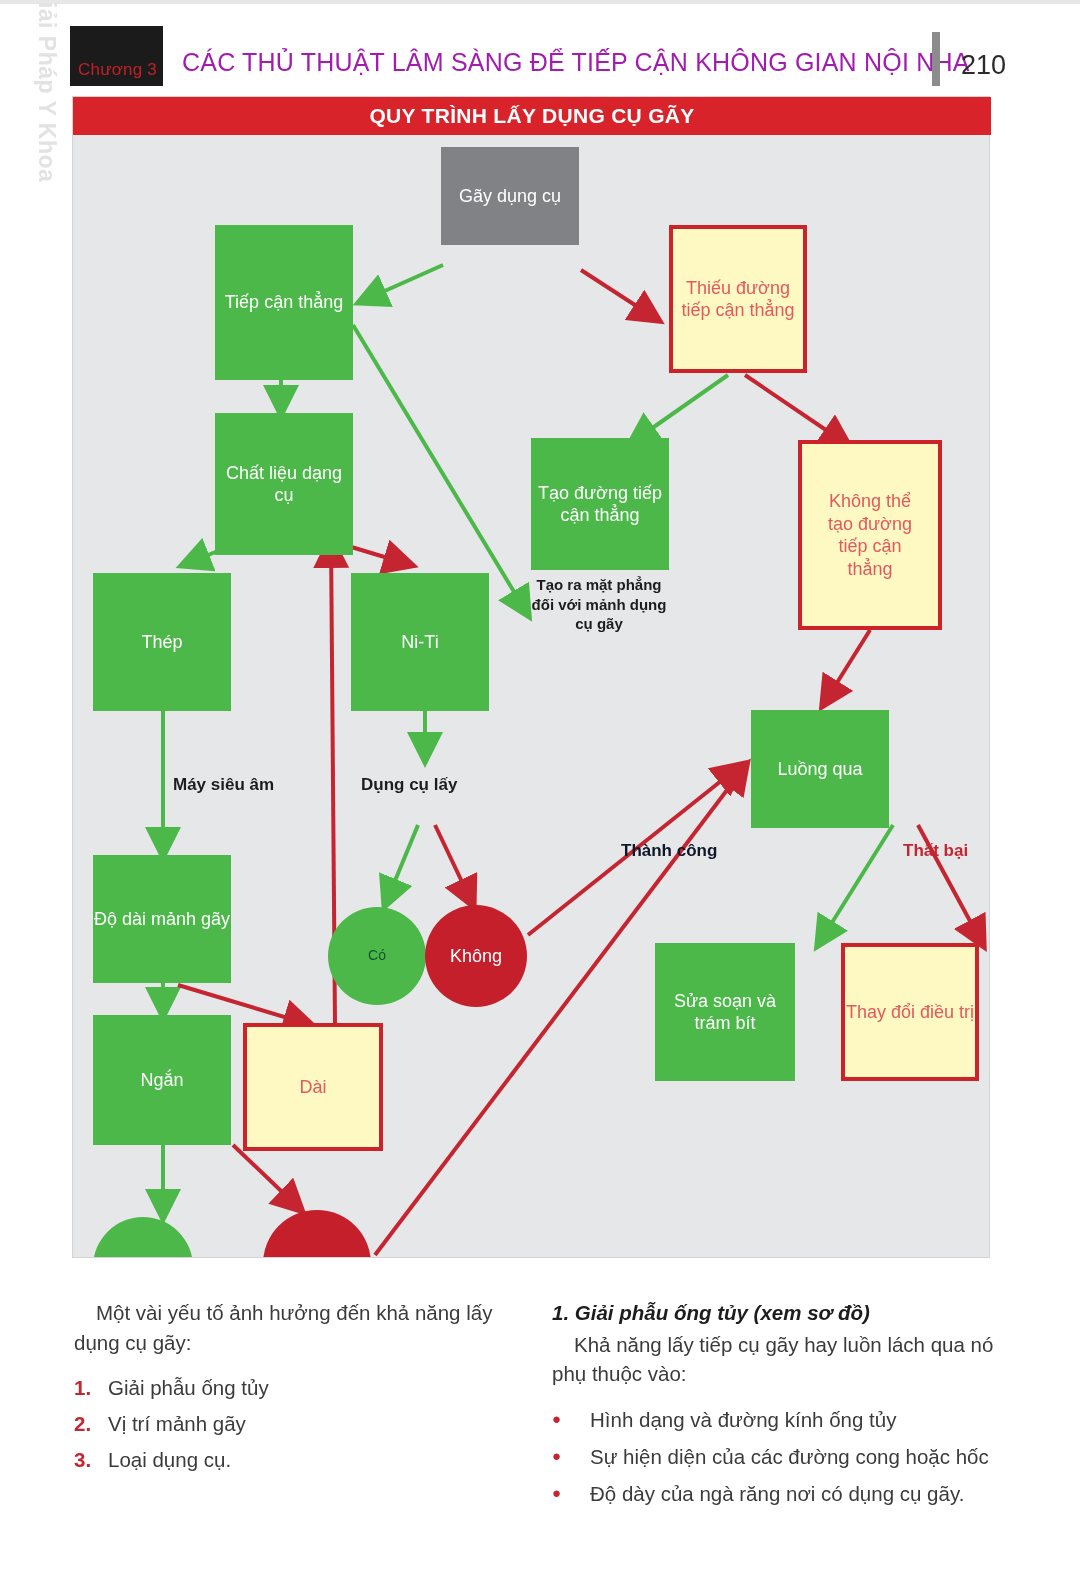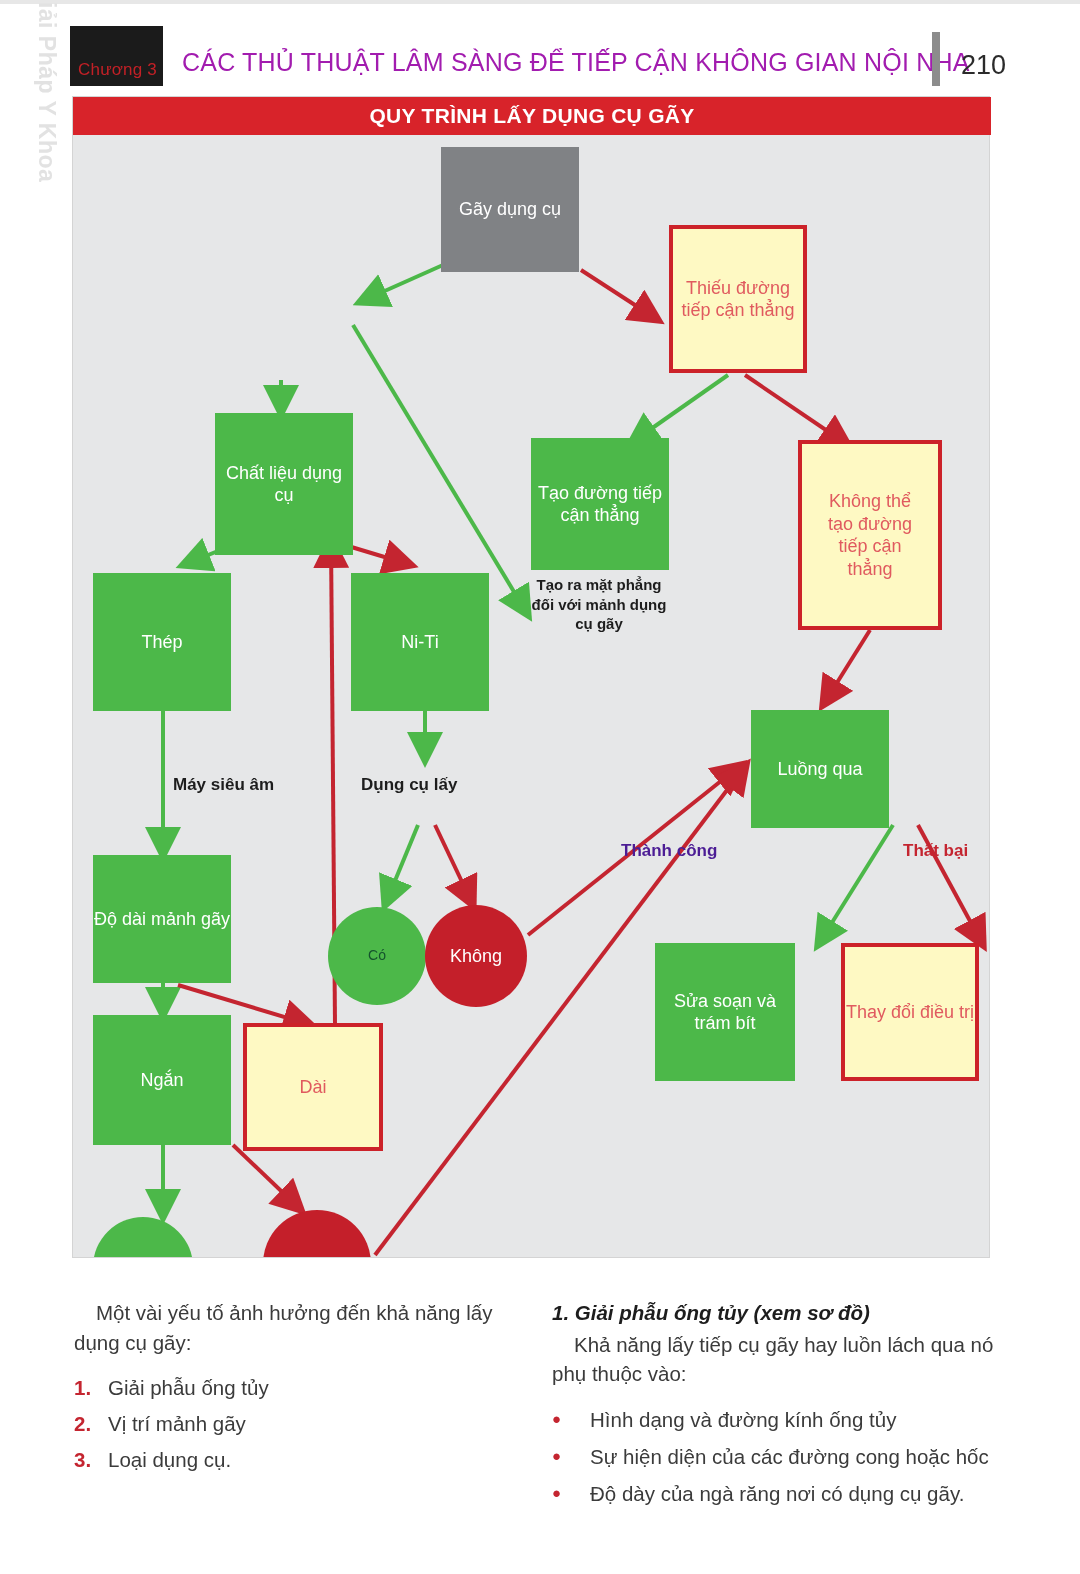--- a/index.html
+++ b/index.html
@@ -48,21 +48,21 @@
   
   .node{position:absolute;box-sizing:border-box;display:flex;align-items:center;justify-content:center;text-align:center;line-height:1.25;}
   .n-green{background:#4cb849;color:#ffffff;font-size:18px;}
   .n-gray{background:#808285;color:#ffffff;font-size:18px;}
   .n-white{background:#fef9c3;border:4px solid #cc2229;color:#e05a5f;font-size:18px;}
   .n-circ-green{background:#4cb849;color:#14532d;border-radius:50%;font-size:14px;}
   .n-circ-red{background:#c41f2a;color:#fff;border-radius:50%;font-size:18px;}
 
   .edge-label{position:absolute;font-size:17px;font-weight:700;white-space:nowrap;}
   .lbl-dark{color:#1d1d1d;}
-  .lbl-green{color:#4c1d95;}
+  .lbl-green{color:#0f172a;}
   .lbl-red{color:#c42530;}
   .free-note{position:absolute;font-size:15px;font-weight:700;color:#1d1d1d;line-height:1.3;text-align:center;}
 
   svg.edges{position:absolute;left:0;top:0;width:916px;height:1122px;pointer-events:none;}
 
   
   .col{position:absolute;font-size:20.5px;line-height:1.45;color:#3b3b3b;}
   .col-left{left:74px;top:1298px;width:450px;}
   .col-right{left:552px;top:1298px;width:452px;}
   .para{margin:0 0 16px 0;text-indent:22px;}
@@ -143,27 +143,30 @@
         <path d="M90,1010 L90,1082" stroke="#4cb849" marker-end="url(#ag)"></path>
 
         <path d="M160,1010 L228,1075" stroke="#c42530" marker-end="url(#ar)"></path>
 
         <path d="M302,1120 L673,630" stroke="#c42530" marker-end="url(#ar)"></path>
 
         <path d="M262,890 L258,405" stroke="#c42530" marker-end="url(#ar)"></path>
       </g>
     </svg>
 
-    <div class="node n-gray" style="left:368px;top:12px;width:138px;height:125px;">
+    <div class="node n-gray" style="left:368px;top:12px;width:138px;height:98px;">
       <span>Gãy dụng cụ</span>
       </div>
 
+    <div class="node n-green" style="left:142px;top:90px;width:138px;height:155px;">
+      <span>Tiếp cận thẳng</span>
+      </div>
 
     <div class="node n-green" style="left:142px;top:278px;width:138px;height:142px;">
-      <span>Chất liệu dụng cụ</span>
+      <span>Chất liệu dạng cụ</span>
       </div>
 
     <div class="node n-white" style="left:596px;top:90px;width:138px;height:148px;">
       <span>Thiếu đường tiếp cận thẳng</span>
       </div>
 
     <div class="node n-green" style="left:458px;top:303px;width:138px;height:132px;">
       <span>Tạo đường tiếp cận thẳng</span>
       </div>
 

